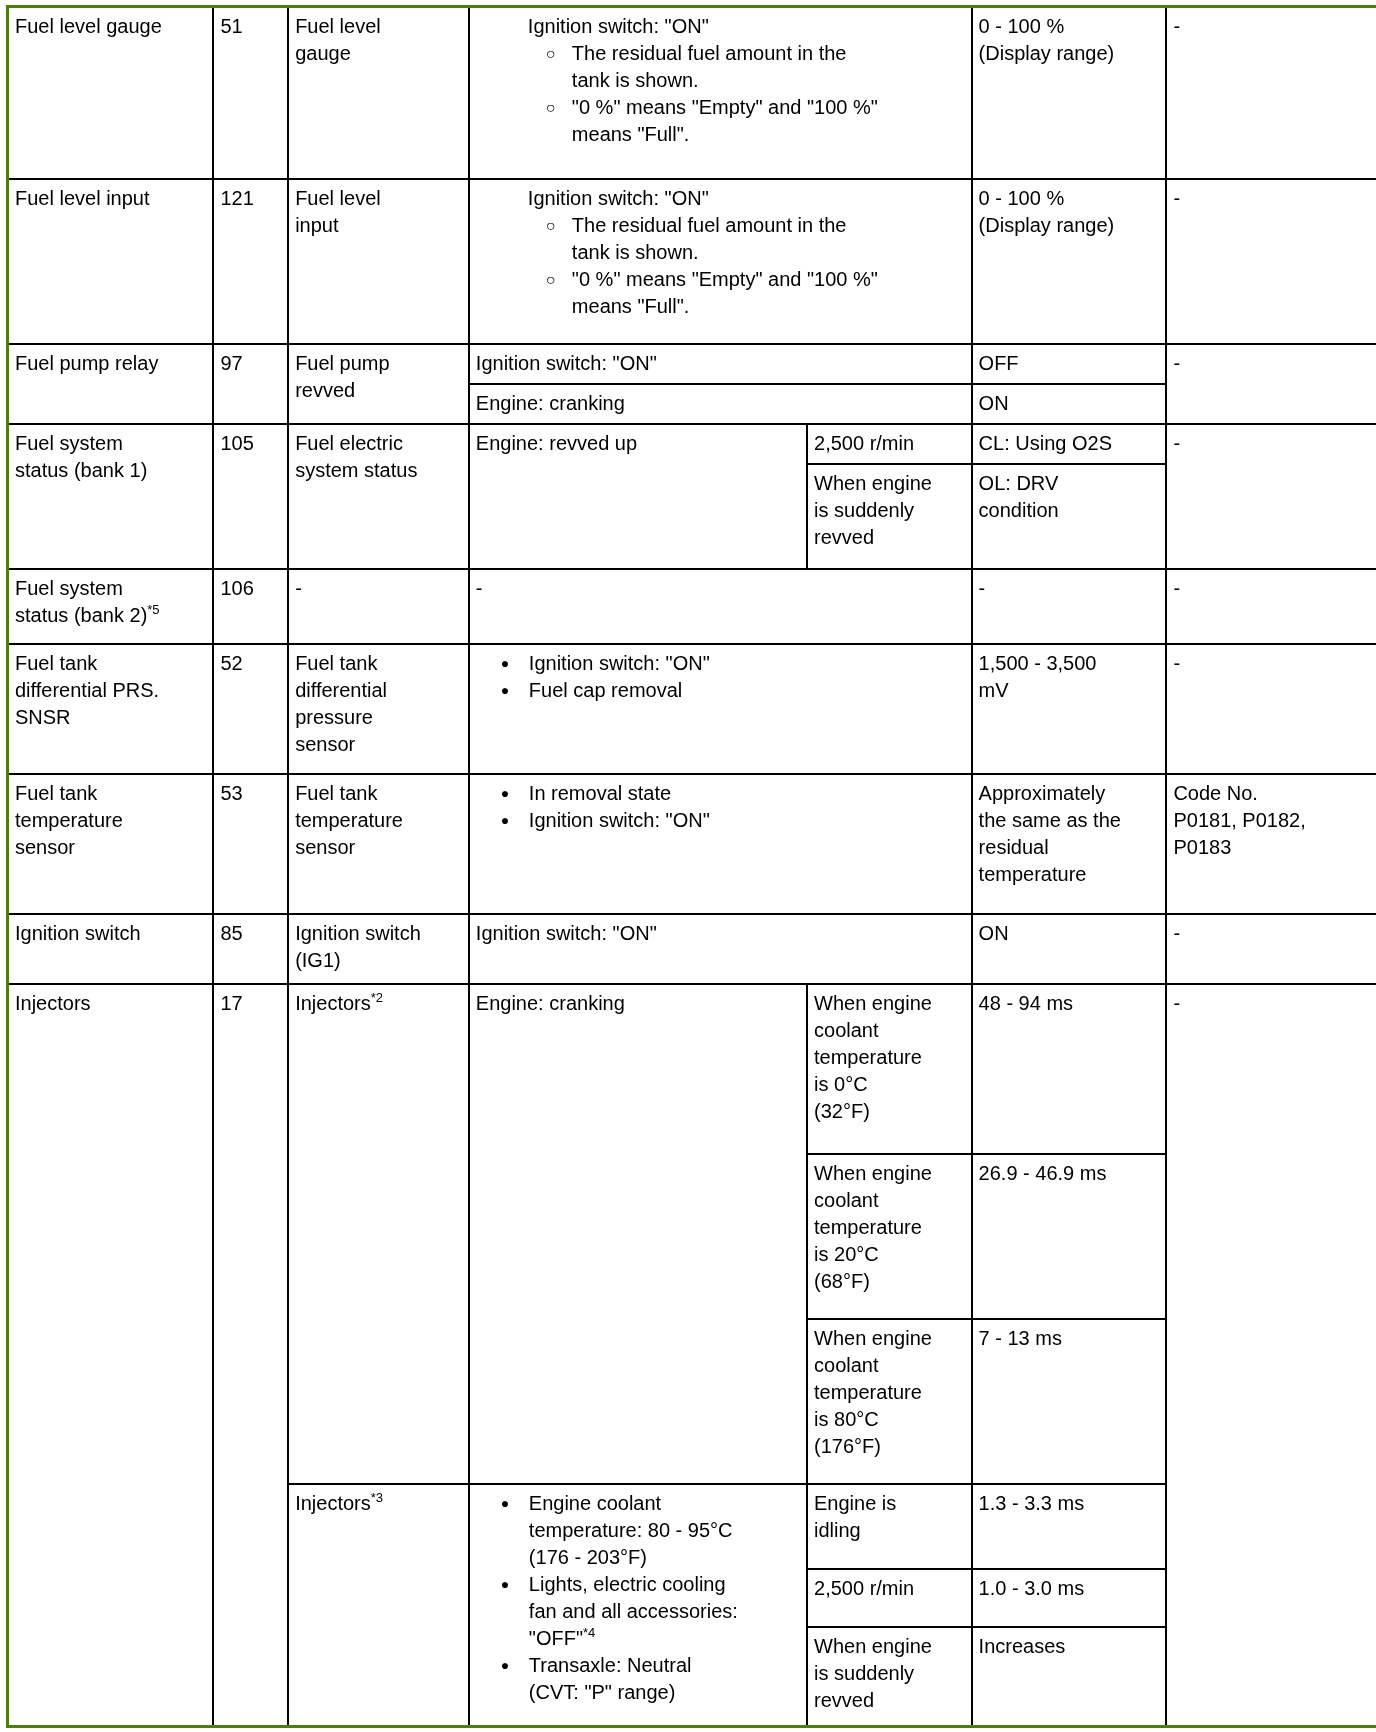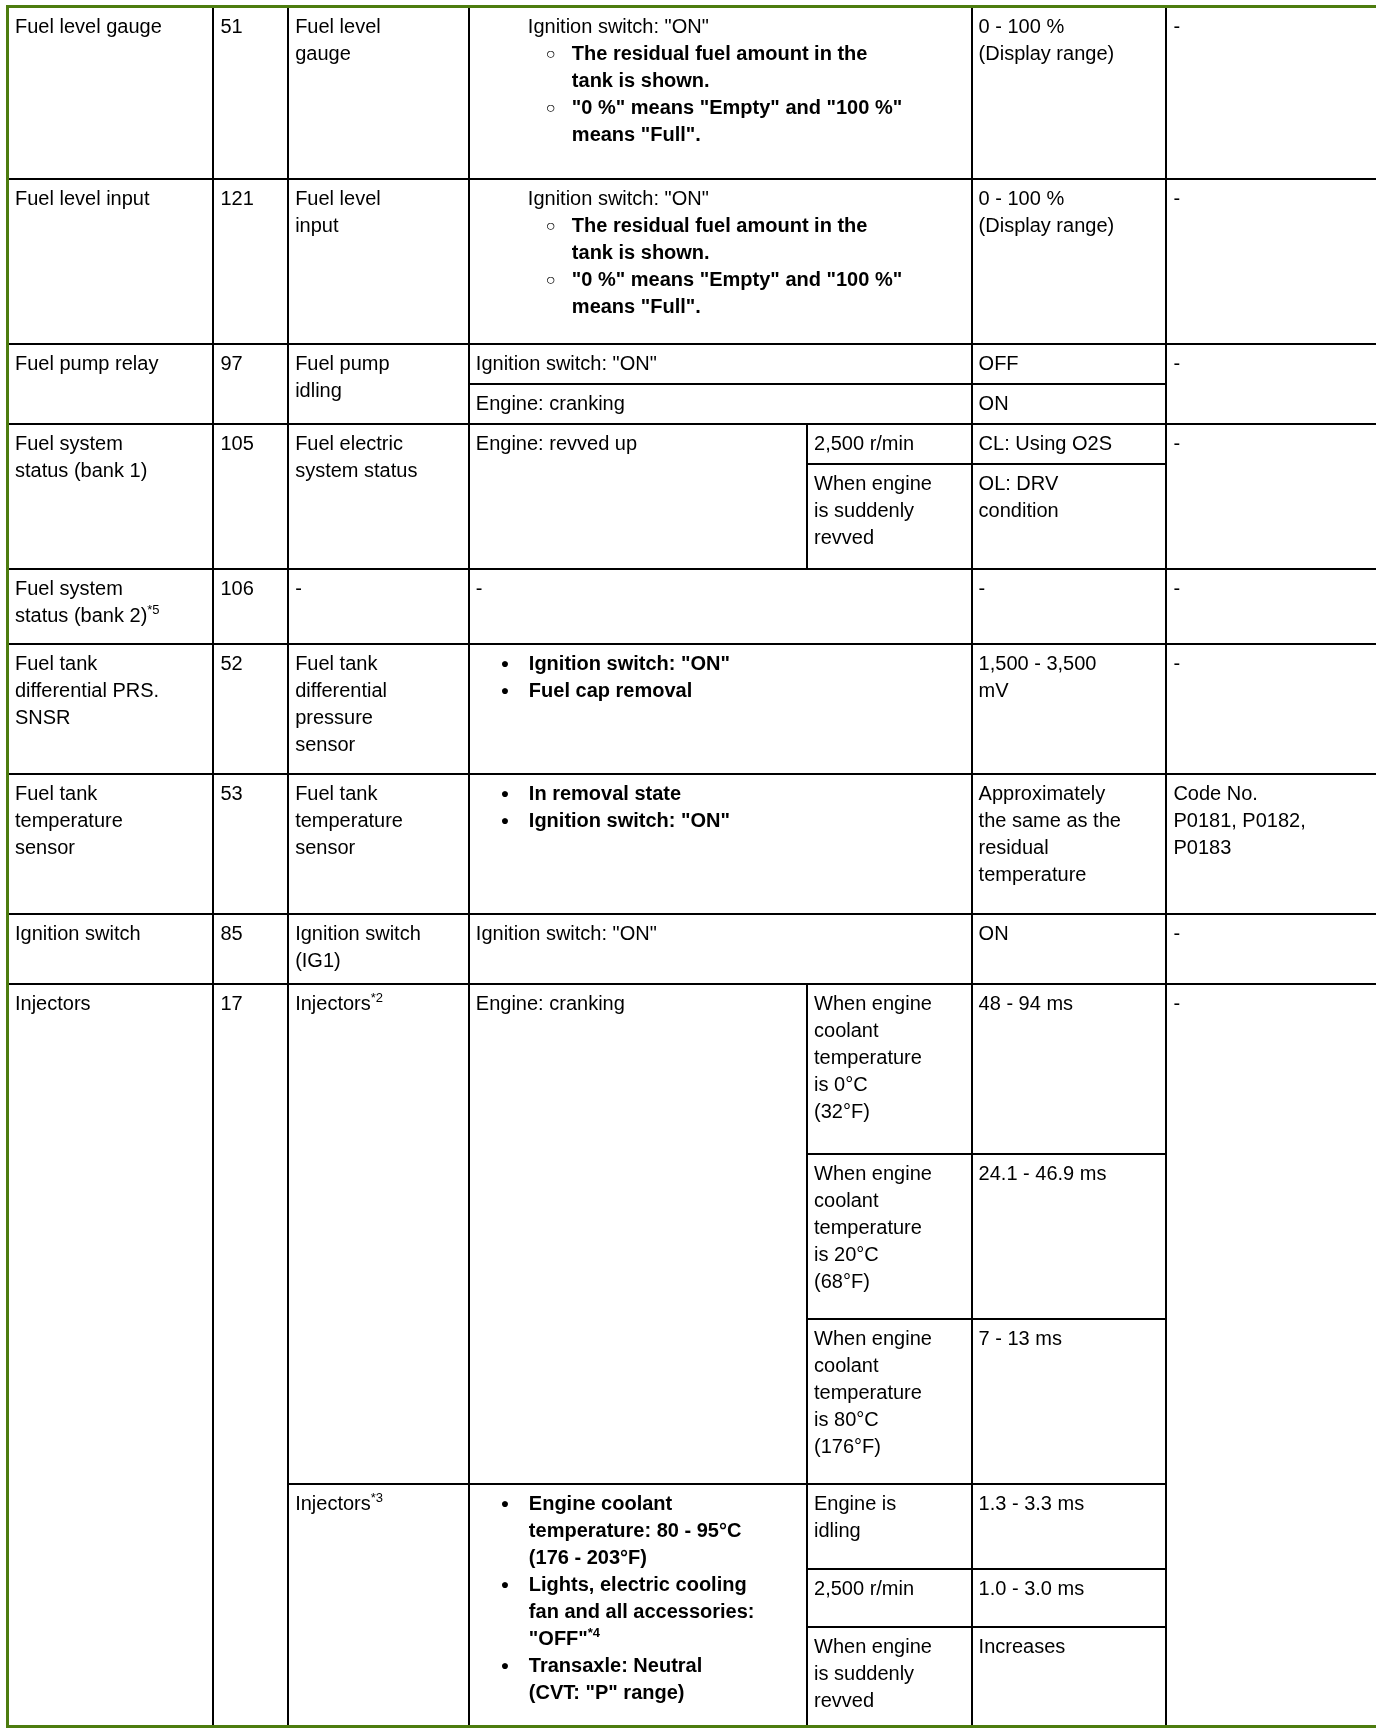--- a/index.html
+++ b/index.html
@@ -25,21 +25,21 @@
     overflow: hidden;
   }
   .pre { white-space: pre-line; }
   td.indent { padding-left: 58px; }
   .bul { display: flex; align-items: flex-start; }
   .bul .g { flex: 0 0 27px; }
   .bul.open { margin-left: 18px; }
   .bul.open .g { font-size: 16px; font-weight: bold; flex-basis: 26px; }
   .bul.filled { margin-left: 25px; }
   .bul.filled .g { flex-basis: 28px; font-size: 14px; }
-  .bul .tx { flex: 1 1 auto; font-weight: bold; }
+  .bul .tx { flex: 1 1 auto; }
   sup { font-size: 13px; line-height: 0; }
 </style>
 </head>
 <body>
 
 <table class="t">
 <colgroup>
   <col style="width:204px">
       <col style="width:74px">
       <col style="width:179px">
@@ -118,21 +118,21 @@
 
 <tr style="height:40px">
   <td rowspan="2">
           <div class="pre">Fuel pump relay</div>
         </td>
   <td rowspan="2">
           <div>97</div>
         </td>
   <td rowspan="2">
           <div class="pre">Fuel pump
-idling</div>
+revved</div>
         </td>
   <td colspan="2">
           <div>Ignition switch: "ON"</div>
         </td>
   <td>
           <div>OFF</div>
         </td>
   <td rowspan="2">
           <div>-</div>
         </td>
@@ -326,21 +326,21 @@
 </tr>
 <tr style="height:165px">
   <td>
           <div class="pre">When engine
 coolant
 temperature
 is 20°C
 (68°F)</div>
         </td>
   <td>
-          <div>24.1 - 46.9 ms</div>
+          <div>26.9 - 46.9 ms</div>
         </td>
 </tr>
 <tr style="height:165px">
   <td>
           <div class="pre">When engine
 coolant
 temperature
 is 80°C
 (176°F)</div>
         </td>

